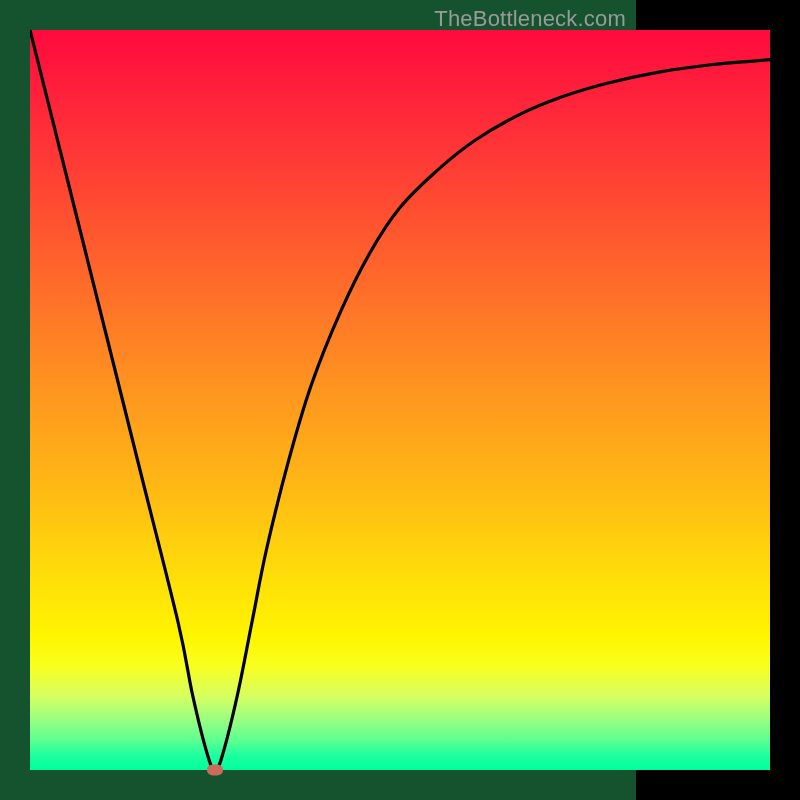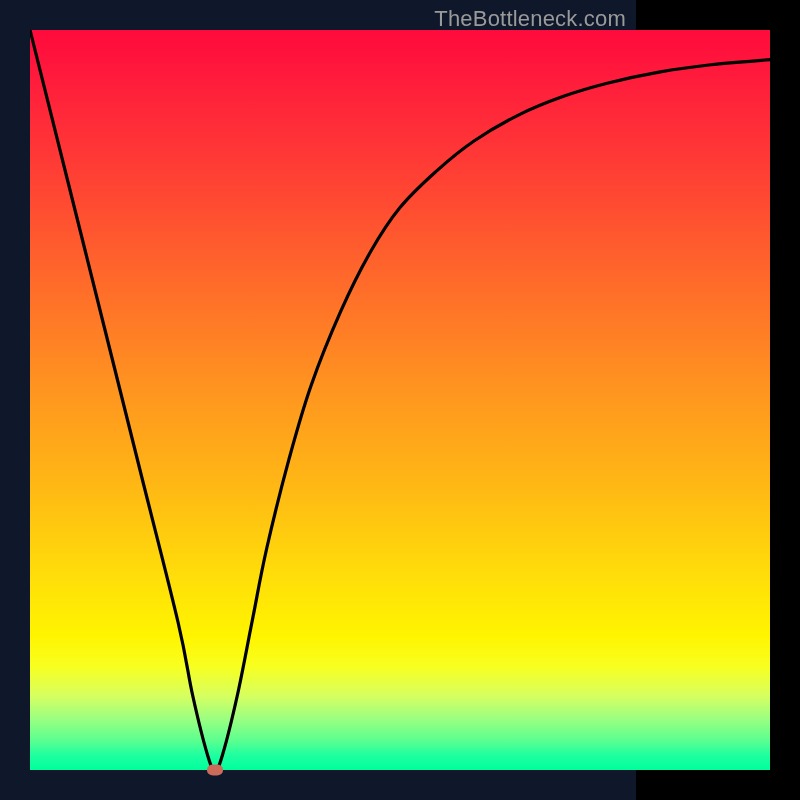--- a/index.html
+++ b/index.html
@@ -8,21 +8,21 @@
     width: 800px;
     height: 800px;
     overflow: hidden;
     background: #000;
     font-family: Arial, Helvetica, sans-serif;
   }
   .frame {
     position: relative;
     width: 636px;
     height: 800px;
-    background: #0f172a;
+    background: #14532d;
     text-align: center;
   }
   .plot-area {
     position: absolute;
     left: 30px;
     top: 30px;
     width: 740px;
     height: 740px;
     
     background: linear-gradient(

